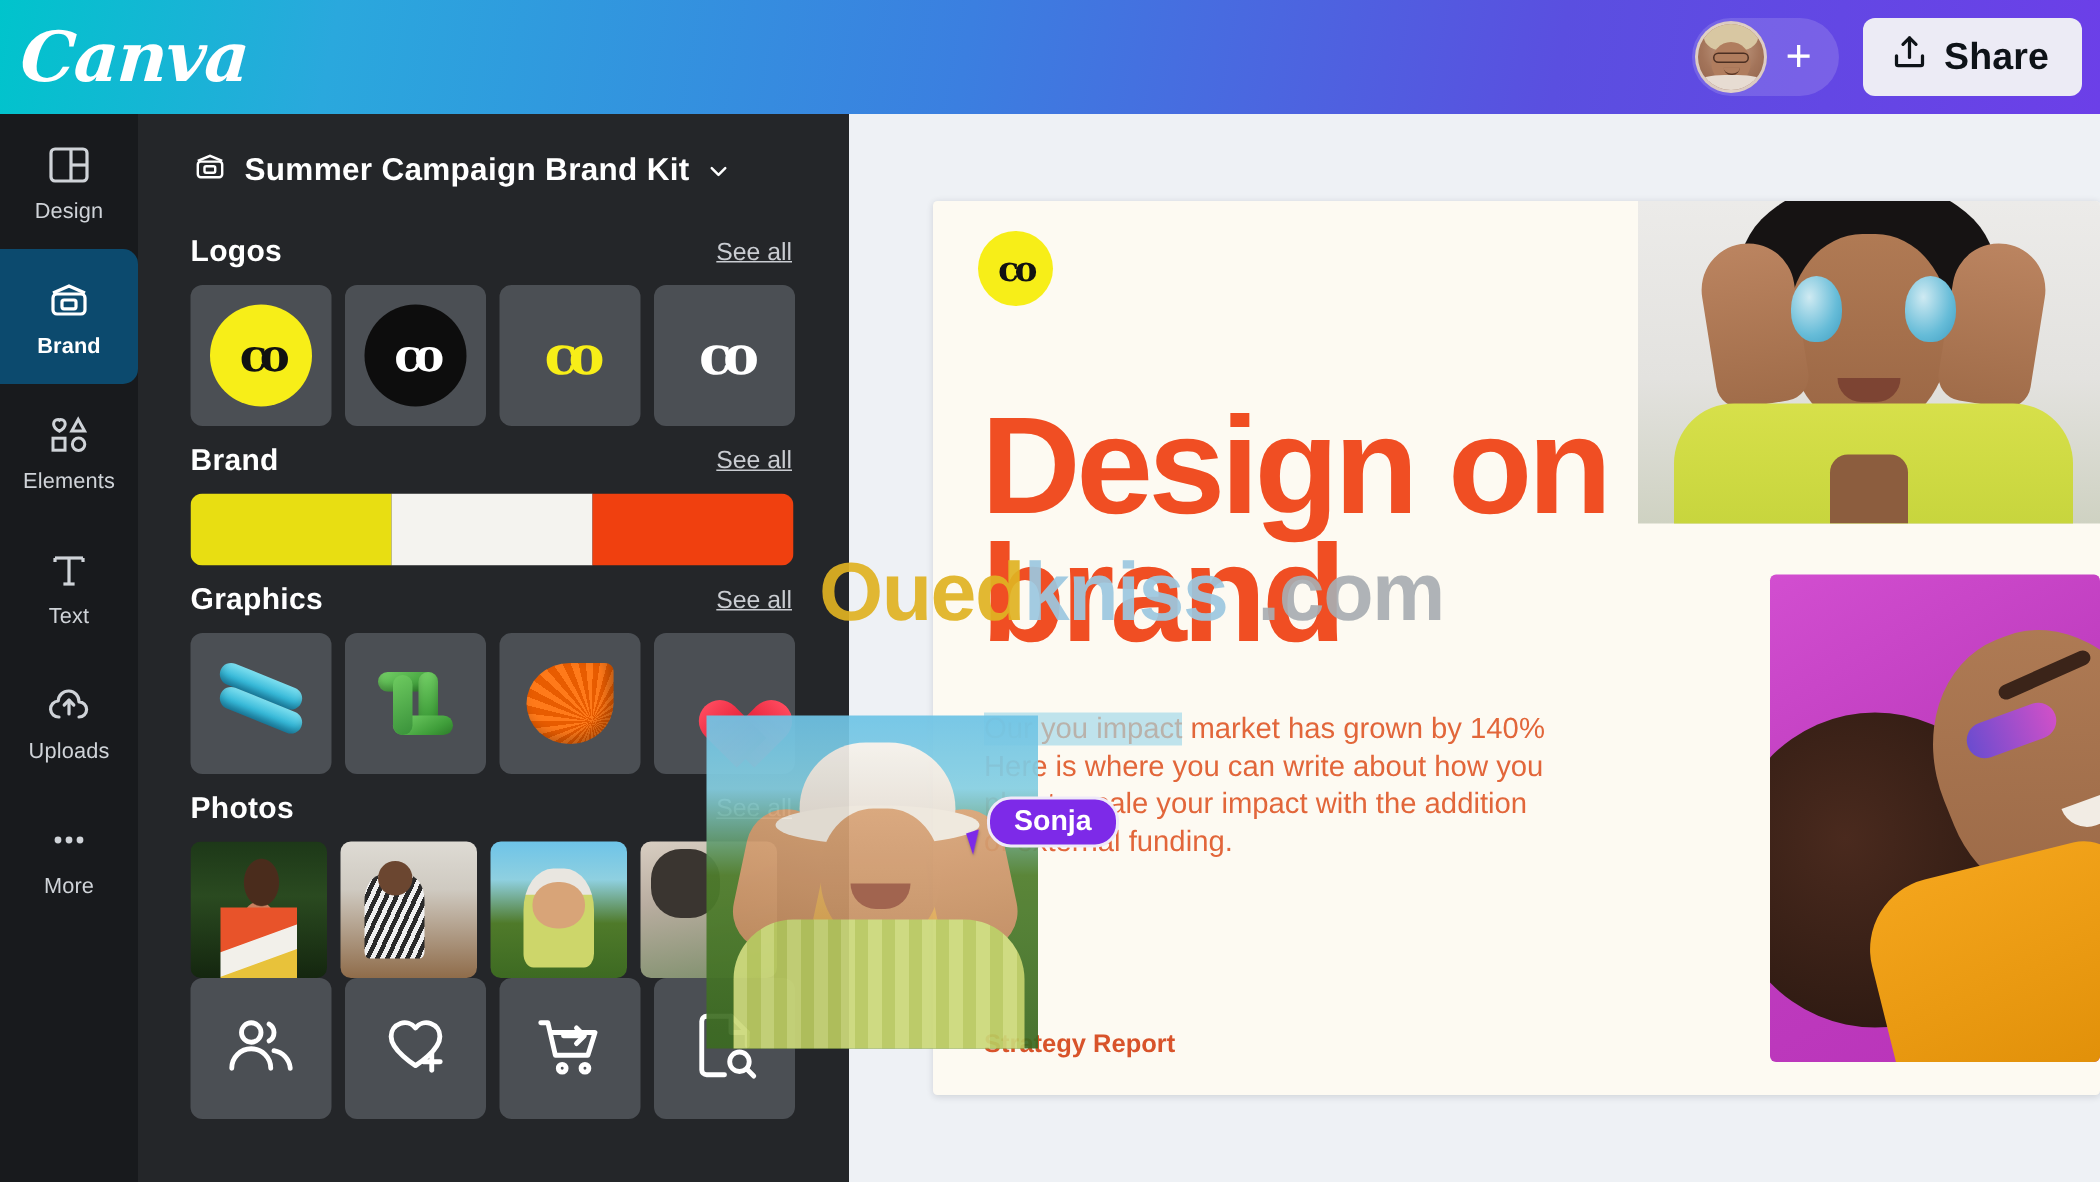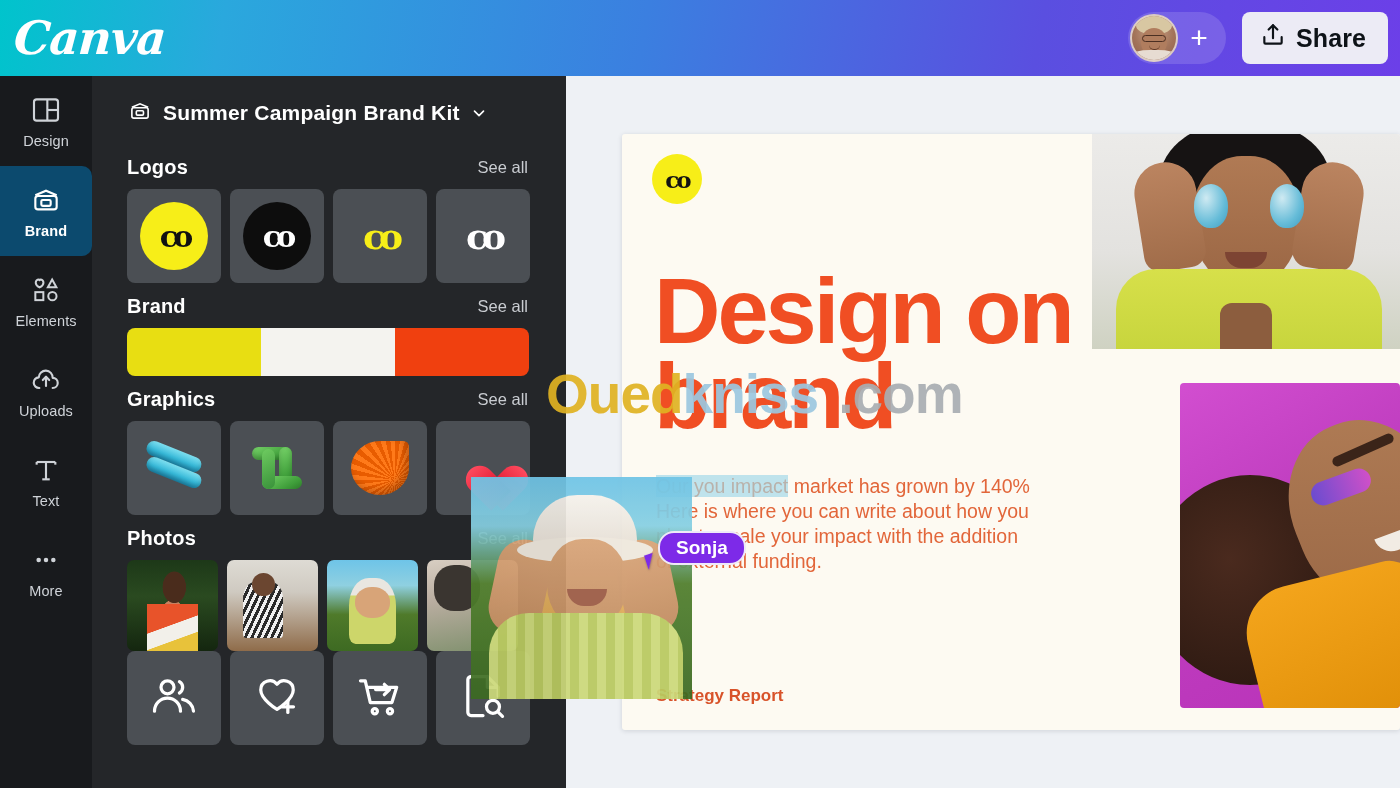--- a/index.html
+++ b/index.html
@@ -77,21 +77,21 @@
     cursor: pointer;
   }
   .panel-head .title { font-size: 21px; font-weight: 700; letter-spacing: .2px; }
   .chev { width: 18px; height: 18px; }
   .section { padding: 0 0 0 0; }
   .sec-head {
     display: flex; align-items: center; justify-content: space-between;
     padding: 12px 38px 10px 35px;
   }
   .sec-title { color: #fff; font-size: 20px; font-weight: 700; letter-spacing: .2px; }
-  .see-all { color: #c9ccd1; font-size: 16.5px; cursor: pointer; }
+  .see-all { color: #c9ccd1; font-size: 16.5px; cursor: pointer; text-decoration: underline; }
   .row { display: flex; gap: 9px; padding-left: 35px; }
   .tile {
     width: 94px; height: 94px; border-radius: 8px; background: #4b4f54;
     display: flex; align-items: center; justify-content: center; overflow: hidden;
     flex: 0 0 auto; cursor: pointer; position: relative;
   }
   .swatches {
     display: flex; margin-left: 35px; width: 402px; height: 48px;
     border-radius: 8px; overflow: hidden; cursor: pointer;
   }
@@ -337,40 +337,40 @@
           <path d="M16.6 4.2 19.8 10h-6.4z"></path>
           <rect x="4" y="13.6" width="6" height="6"></rect>
           <circle cx="16.8" cy="16.6" r="3.1"></circle>
         </svg>
       </span>
       <span class="rail-label">Elements</span>
     </div>
 
     <div class="rail-item">
       <span class="rail-icon">
-        <svg width="32" height="32" viewBox="0 0 24 24" fill="none" stroke="currentColor" stroke-width="1.6" stroke-linecap="round" stroke-linejoin="round">
-          <path d="M7 18a4 4 0 0 1-.4-8A5.2 5.2 0 0 1 17 10.4 3.8 3.8 0 0 1 17 18"></path>
-          <path d="M12 16.5V9.6"></path>
-            <path d="M9.6 12 12 9.6l2.4 2.4"></path>
-        </svg>
-      </span>
-      <span class="rail-label">Uploads</span>
-    </div>
-
-    <div class="rail-item">
-      <span class="rail-icon">
         <svg width="32" height="32" viewBox="0 0 24 24" fill="none" stroke="currentColor" stroke-width="1.6">
           <path d="M5 6h14"></path>
             <path d="M5 6v2"></path>
             <path d="M19 6v2"></path>
             <path d="M12 6v13"></path>
             <path d="M9.2 19h5.6"></path>
         </svg>
       </span>
       <span class="rail-label">Text</span>
+    </div>
+
+    <div class="rail-item">
+      <span class="rail-icon">
+        <svg width="32" height="32" viewBox="0 0 24 24" fill="none" stroke="currentColor" stroke-width="1.6" stroke-linecap="round" stroke-linejoin="round">
+          <path d="M7 18a4 4 0 0 1-.4-8A5.2 5.2 0 0 1 17 10.4 3.8 3.8 0 0 1 17 18"></path>
+          <path d="M12 16.5V9.6"></path>
+            <path d="M9.6 12 12 9.6l2.4 2.4"></path>
+        </svg>
+      </span>
+      <span class="rail-label">Uploads</span>
     </div>
 
     <div class="rail-item">
       <span class="rail-icon">
         <svg width="32" height="32" viewBox="0 0 24 24" fill="currentColor">
           <circle cx="6.5" cy="12" r="1.7"></circle>
             <circle cx="12" cy="12" r="1.7"></circle>
             <circle cx="17.5" cy="12" r="1.7"></circle>
         </svg>
       </span>

